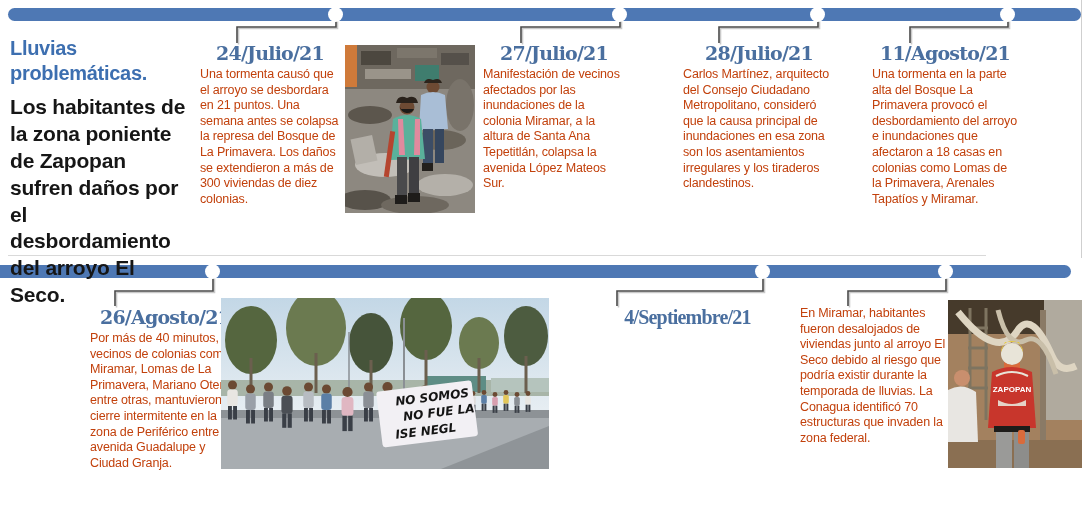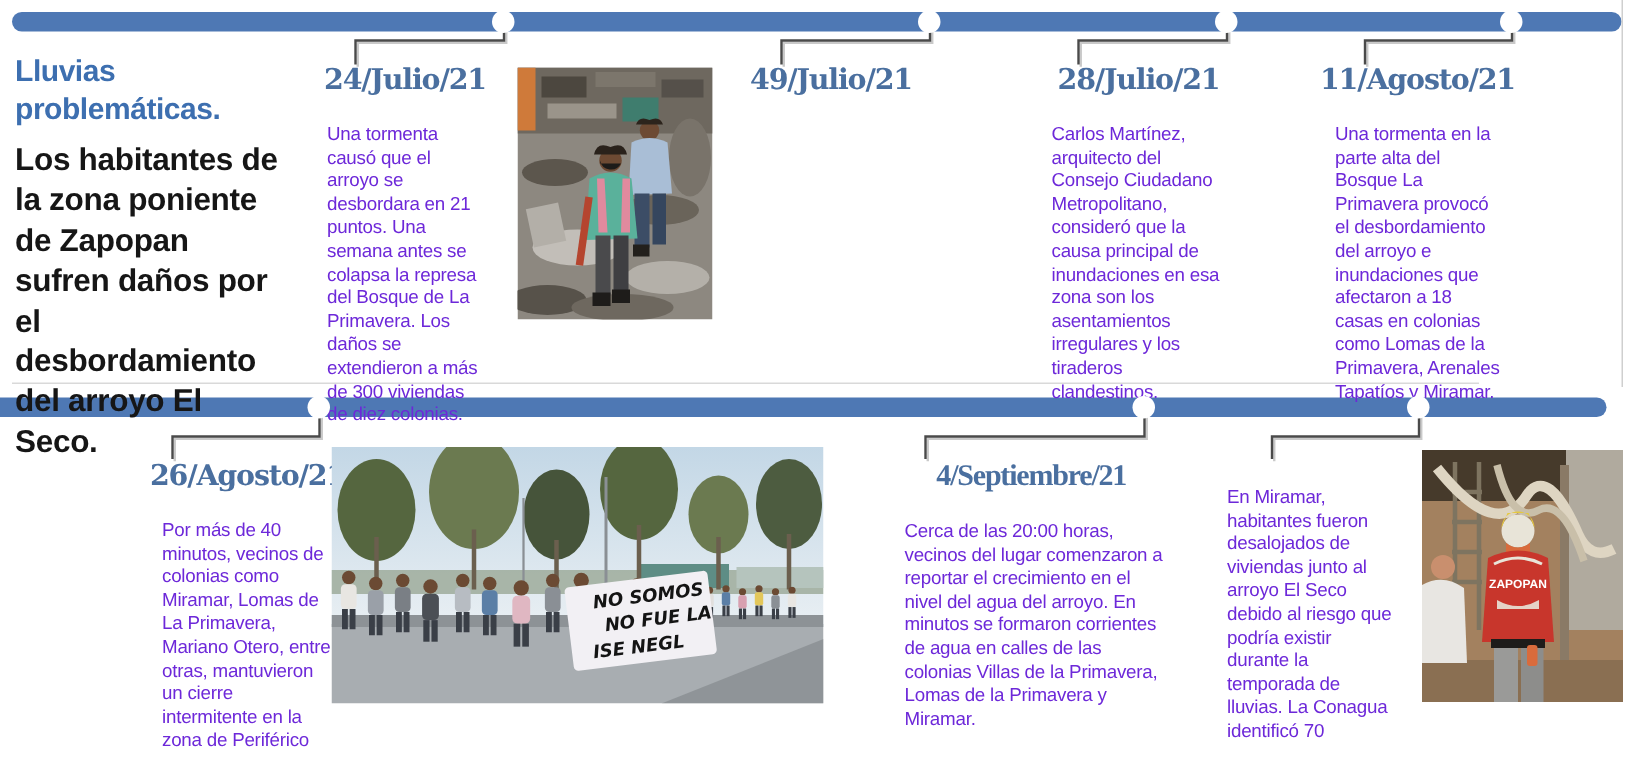--- a/index.html
+++ b/index.html
@@ -12,21 +12,21 @@
   #connectors{position:absolute;left:0;top:0;z-index:2;}
   .divider{position:absolute;left:8px;top:255px;width:978px;height:1px;background:#d9d9d9;}
   .right-edge{position:absolute;left:1081px;top:0;width:1px;height:258px;background:#cfcfcf;}
   .headline{position:absolute;left:10px;top:36px;width:175px;
             font-weight:bold;font-size:20px;line-height:1.25;color:#3d6fb0;letter-spacing:-0.3px;}
   .standfirst{position:absolute;left:10px;top:94px;width:180px;
               font-weight:bold;font-size:21px;line-height:1.28;color:#161616;letter-spacing:-0.2px;}
   .entry{position:absolute;z-index:3;}
   .entry h3{margin:0 0 3px 0;font-family:"DejaVu Serif",serif;font-weight:bold;
             font-size:19px;color:#4a6f9f;letter-spacing:-0.8px;white-space:nowrap;text-align:center;}
-  .entry p{margin:18px;font-size:12.5px;line-height:15.6px;color:#6d28d9;letter-spacing:-0.15px;}
+  .entry p{margin:0;font-size:12.5px;line-height:15.6px;color:#c2410c;letter-spacing:-0.15px;}
   .photo{position:absolute;z-index:3;}
   .photo svg{display:block;}
 </style>
 </head>
 <body>
 
 <div id="stage">
 
   <svg id="connectors" width="1087" height="519">
     <g fill="none" stroke="#c9c9c9" stroke-width="1.6" transform="translate(1.5,1.5)">
@@ -63,37 +63,37 @@
   <div class="node" style="left:938px;top:264px;"></div>
 
   <div class="headline">Lluvias problemáticas.</div>
   <div class="standfirst">Los habitantes de la zona poniente de Zapopan sufren daños por el desbordamiento del arroyo El Seco.</div>
 
   <div class="entry" style="left:200px;top:42px;width:140px;">
     <h3>24/Julio/21</h3>
     <p>Una tormenta causó que el arroyo se desbordara en 21 puntos. Una semana antes se colapsa la represa del Bosque de La Primavera. Los daños se extendieron a más de 300 viviendas de diez colonias.</p>
   </div>
   <div class="entry" style="left:483px;top:42px;width:142px;">
-    <h3>49/Julio/21</h3>
+    <h3>27/Julio/21</h3>
+    <p>Manifestación de vecinos afectados por las inundaciones de la colonia Miramar, a la altura de Santa Ana Tepetitlán, colapsa la avenida López Mateos Sur.</p>
   </div>
   <div class="entry" style="left:683px;top:42px;width:152px;">
     <h3>28/Julio/21</h3>
     <p>Carlos Martínez, arquitecto del Consejo Ciudadano Metropolitano, consideró que la causa principal de inundaciones en esa zona son los asentamientos irregulares y los tiraderos clandestinos.</p>
   </div>
   <div class="entry" style="left:872px;top:42px;width:146px;">
     <h3>11/Agosto/21</h3>
     <p>Una tormenta en la parte alta del Bosque La Primavera provocó el desbordamiento del arroyo e inundaciones que afectaron a 18 casas en colonias como Lomas de la Primavera, Arenales Tapatíos y Miramar.</p>
   </div>
   <div class="entry" style="left:90px;top:306px;width:150px;">
     <h3>26/Agosto/21</h3>
     <p>Por más de 40 minutos, vecinos de colonias como Miramar, Lomas de La Primavera, Mariano Otero, entre otras, mantuvieron un cierre intermitente en la zona de Periférico entre avenida Guadalupe y Ciudad Granja.</p>
   </div>
   <div class="entry" style="left:585px;top:306px;width:205px;">
     <h3 style="font-size:20px;font-family:Liberation Serif, serif;">4/Septiembre/21</h3>
-    <p style="width:176px;">Cerca de las 20:00 horas, vecinos del lugar comenzaron a reportar el crecimiento en el nivel del agua del arroyo. En minutos se formaron corrientes de agua en calles de las colonias Villas de la Primavera, Lomas de la Primavera y Miramar.</p>
   </div>
   <div class="entry" style="left:800px;top:306px;width:150px;">
     <p>En Miramar, habitantes fueron desalojados de viviendas junto al arroyo El Seco debido al riesgo que podría existir durante la temporada de lluvias. La Conagua identificó 70 estructuras que invaden la zona federal.</p>
   </div>
 
   <div class="photo" style="left:345px;top:45px;">
     <svg width="130" height="168" viewBox="0 0 130 168" preserveAspectRatio="none">
       <rect width="130" height="168" fill="#8d8880"></rect>
       <rect y="0" width="130" height="44" fill="#6e685f"></rect>
       <rect x="0" y="0" width="12" height="42" fill="#cf7a3a"></rect>

